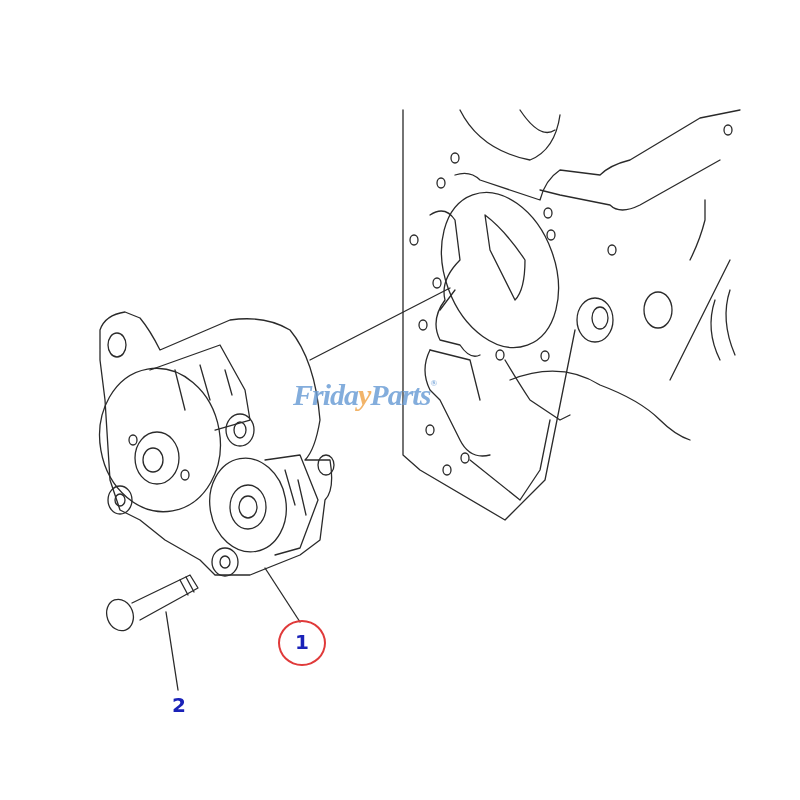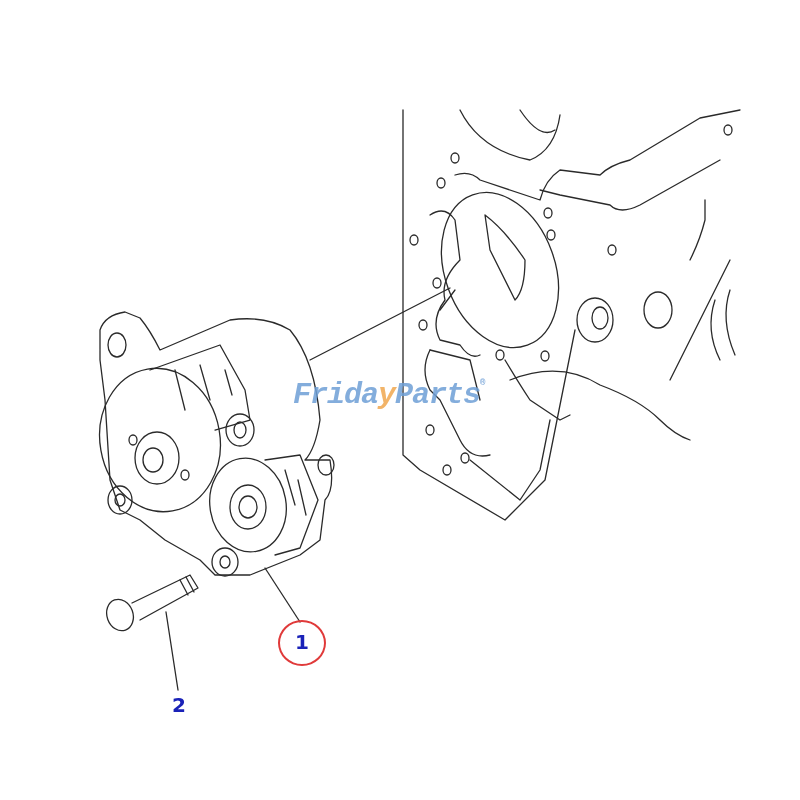--- a/index.html
+++ b/index.html
@@ -1,20 +1,20 @@
 <!DOCTYPE html>
 <html><head>
 <meta charset="utf-8">
 <style>
   html,body{margin:0;padding:0;background:#ffffff;}
   body{width:800px;height:800px;overflow:hidden;position:relative;font-family:"DejaVu Sans",sans-serif;}
   #stage{position:absolute;left:0;top:0;width:800px;height:800px;}
   svg{position:absolute;left:0;top:0;}
   .ln{fill:none;stroke:#2a2a2a;stroke-width:1.3;stroke-linejoin:round;stroke-linecap:round;}
-  .wm{position:absolute;left:293px;top:378px;font-family:Liberation Mono, monospace;font-weight:bold;font-style:italic;font-size:30px;letter-spacing:-1px;color:#6e9fd6;opacity:0.85;white-space:nowrap;text-align:center;}
+  .wm{position:absolute;left:293px;top:378px;font-family:Liberation Serif, serif;font-weight:bold;font-style:italic;font-size:30px;letter-spacing:-1px;color:#6e9fd6;opacity:0.85;white-space:nowrap;text-align:center;}
   .wm .v{color:#f0a850;}
   .wm .reg{font-size:9px;vertical-align:top;color:#6e9fd6;}
   .callout{position:absolute;font-family:"DejaVu Sans",sans-serif;font-weight:bold;font-size:20px;color:#1a22b8;text-align:center;}
   #c1{left:278px;top:620px;width:48px;height:46px;line-height:40px;border:2px solid #e03a3a;border-radius:50%;box-sizing:border-box;}
   #c2{left:166px;top:692px;width:26px;line-height:26px;}
 </style>
 </head>
 <body>
 
 <div id="stage">

